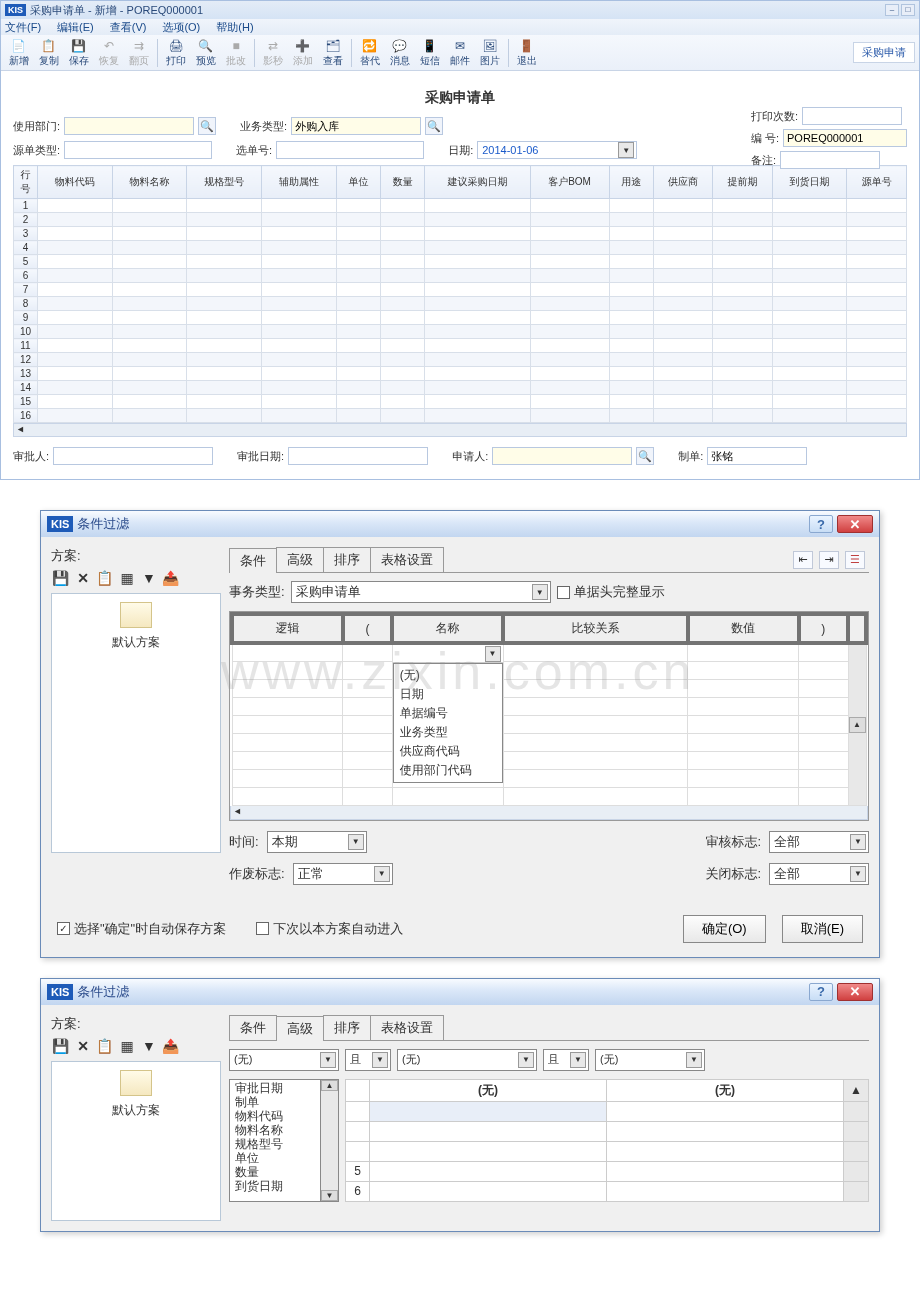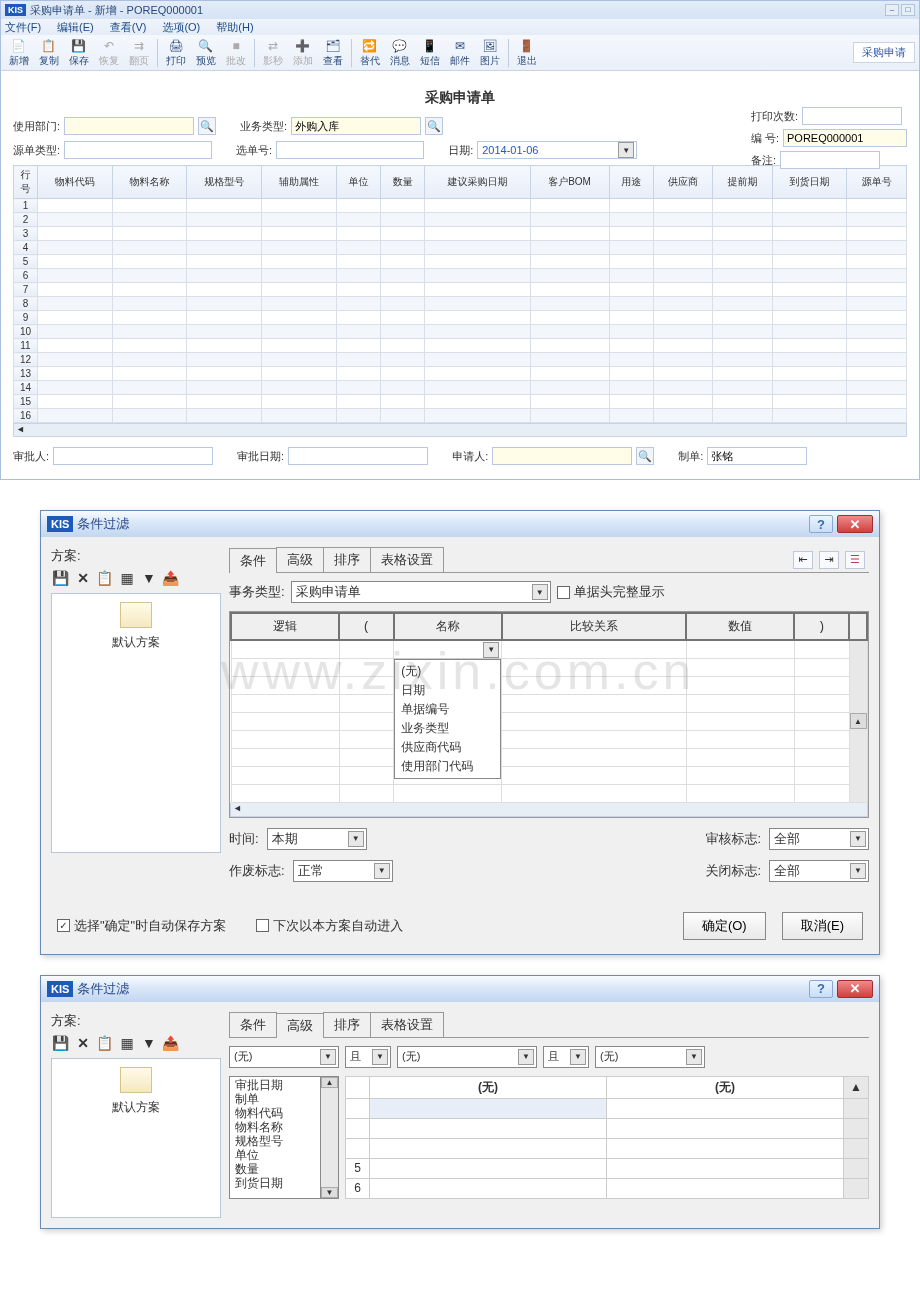--- a/index.html
+++ b/index.html
@@ -63,21 +63,21 @@
 .tab.active { background: #f0f0f0; position: relative; top: 1px; }
 .tab-icons { margin-left: auto; display: flex; gap: 6px; align-items: center; padding-right: 4px; }
 .tab-ico { width: 20px; height: 18px; border: 1px solid #c0c8d8; background: #f8faff; display: flex; align-items: center; justify-content: center; font-size: 11px; }
 
 .biz-row { display: flex; align-items: center; gap: 6px; margin: 8px 0; font-size: 13px; }
 .select-box { border: 1px solid #888; background: #fff; height: 22px; display: flex; align-items: center; padding: 0 4px; position: relative; }
 .select-arrow { position: absolute; right: 2px; width: 16px; height: 16px; background: #e8e8e8; border: 1px solid #999; display: flex; align-items: center; justify-content: center; font-size: 8px; }
 
 .cond-grid { border: 1px solid #999; background: #fff; }
 .cond-grid table { width: 100%; border-collapse: collapse; font-size: 12px; }
-.cond-grid th { border: 2px solid #737373; background: #efefef; padding: 4px; font-weight: normal; height: 26px; font-family: Liberation Mono, monospace; }
+.cond-grid th { border: 4px solid #737373; background: #efefef; padding: 4px; font-weight: normal; height: 26px; }
 .cond-grid td { border: 1px solid #ddd; height: 18px; }
 .cond-dropdown { background: #fff; border: 1px solid #888; font-size: 12px; padding: 2px; }
 .cond-dropdown div { padding: 1px 4px; white-space: nowrap; }
 .vscroll-cell { width: 18px; background: #e8e8e8; border-left: 1px solid #aaa; }
 .vscroll-cell .arrow { height: 16px; display: flex; align-items: center; justify-content: center; font-size: 8px; background: #ddd; border: 1px solid #aaa; }
 
 .filter-row { display: flex; gap: 24px; margin: 10px 0; font-size: 13px; align-items: center; justify-content: space-between; }
 .filter-item { display: flex; align-items: center; gap: 8px; }
 
 .dlg-footer { display: flex; align-items: center; padding: 10px 16px 14px; gap: 30px; font-size: 13px; background: #f0f0f0; }

